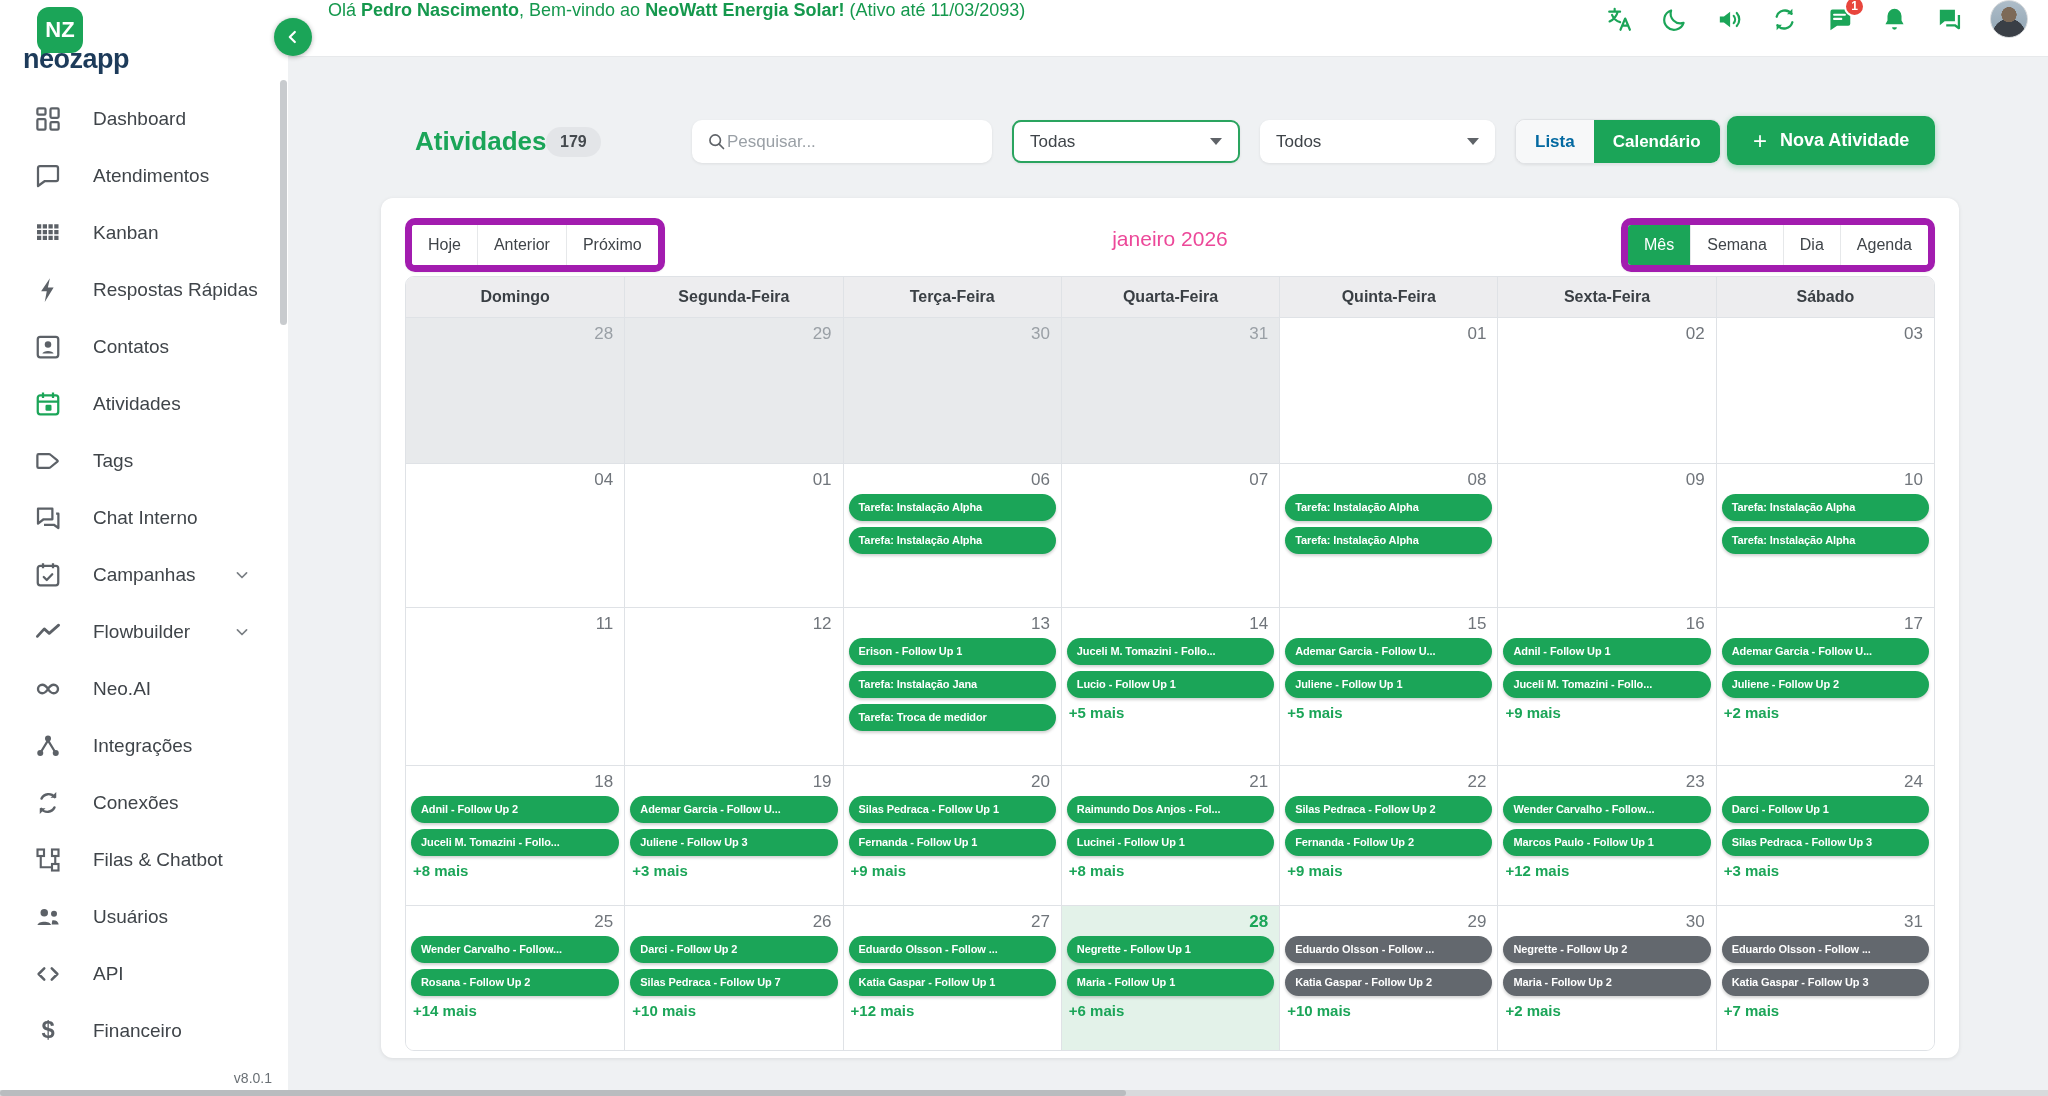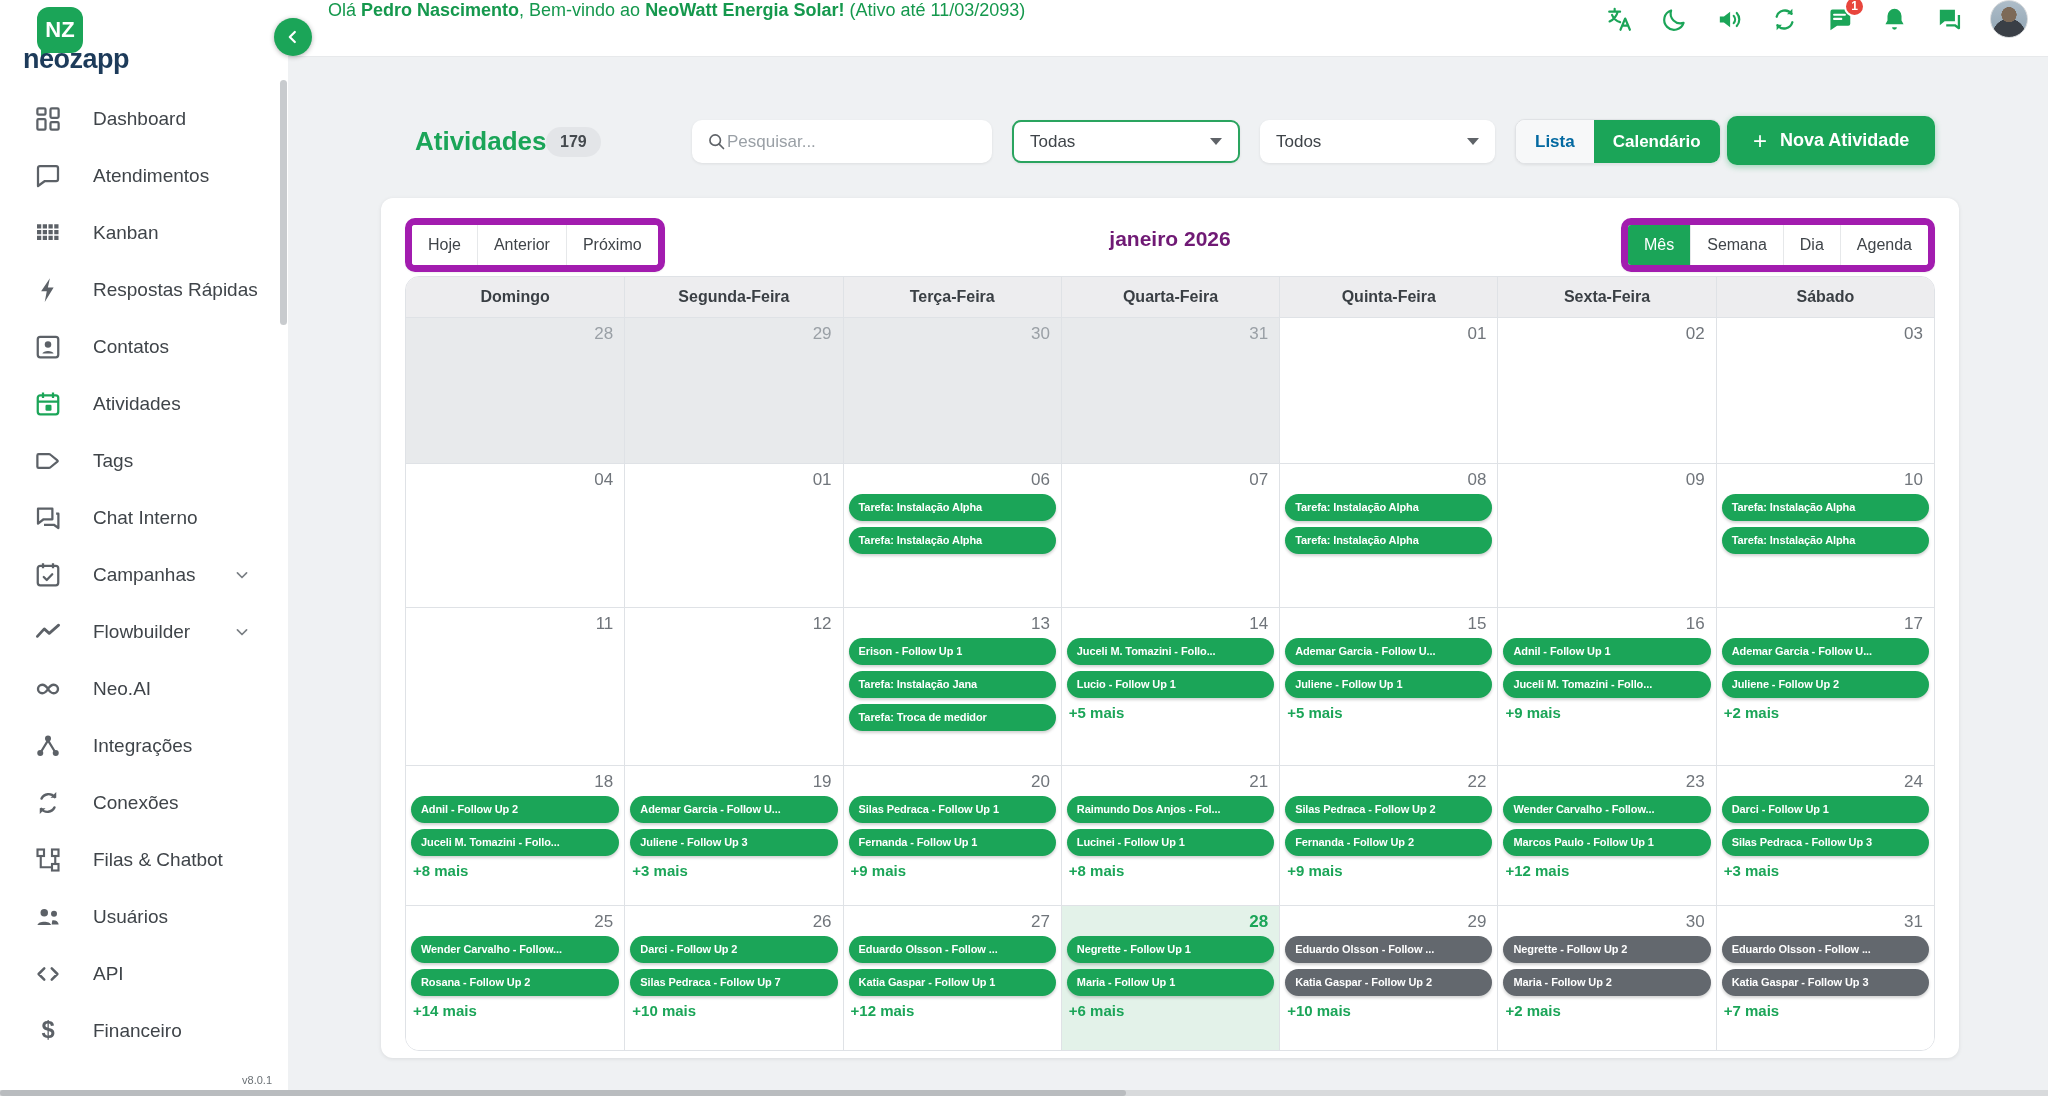--- a/index.html
+++ b/index.html
@@ -15,21 +15,21 @@
               border:8px solid transparent;border-top-color:var(--green);border-left-color:var(--green)}
   .logo-text{position:absolute;left:23px;top:44px;font-size:27px;font-weight:bold;color:var(--navy);letter-spacing:-.5px}
   .nav{position:absolute;left:0;top:90px;width:100%}
   .nav-item{display:flex;align-items:center;height:57px;padding-left:33px;cursor:pointer;position:relative}
   .nav-ico{width:30px;height:30px;margin-right:30px;color:var(--icon);flex:0 0 auto}
   .nav-ico.active{color:var(--green)}
   .nav-ico svg{width:100%;height:100%}
   .nav-label{font-size:19px;color:#3f4449}
   .nav-chev{position:absolute;right:36px;width:20px;height:20px;color:#7a7f84}
   .nav-chev svg{width:100%;height:100%}
-  .version{position:absolute;right:16px;bottom:10px;font-size:11px;color:#6a7075}
+  .version{position:absolute;right:16px;bottom:10px;font-size:14px;color:#6a7075}
   .side-scroll{position:absolute;right:1px;top:80px;width:7px;height:245px;background:#c8cbce;border-radius:4px}
 
   
   .topbar{position:absolute;left:288px;right:0;top:0;height:57px;background:#fff;
           border-bottom:1px solid #e7e9eb;display:flex;align-items:flex-start;z-index:4}
   .collapse-btn{position:absolute;left:274px;top:18px;width:38px;height:38px;border-radius:50%;
           background:var(--green);z-index:6;display:flex;align-items:center;justify-content:center;
           box-shadow:0 1px 5px rgba(0,0,0,.3);cursor:pointer}
   .collapse-btn svg{width:22px;height:22px}
   .greeting{margin-left:40px;font-size:18px;color:#15984d;white-space:nowrap}
@@ -69,32 +69,32 @@
   .vt-btn.active{background:var(--green);color:#fff}
   .new-btn{position:absolute;left:1439px;top:59px;height:49px;padding:0 26px;background:var(--green);border-radius:10px;
           color:#fff;font-weight:bold;font-size:18px;display:flex;align-items:center;gap:13px;cursor:pointer;
           box-shadow:0 2px 6px rgba(27,165,88,.4)}
   .new-btn .plus{font-size:24px;font-weight:normal;line-height:1}
 
   
   .card{position:absolute;left:93px;top:141px;width:1578px;height:860px;background:#fff;border-radius:12px;
         box-shadow:0 1px 4px rgba(0,0,0,.09)}
   .cal-toolbar{position:absolute;left:24px;right:24px;top:20px;height:42px}
-  .cal-title{position:absolute;left:0;right:0;top:9px;text-align:center;font-size:21px;color:#701a75;font-weight:700}
+  .cal-title{position:absolute;left:0;right:0;top:9px;text-align:center;font-size:21px;color:#ec4899;font-weight:400}
   .btn-group{display:flex;border:7px solid #a21caf;border-radius:10px;overflow:hidden;background:#fff;
              box-shadow:0 1px 2px rgba(0,0,0,.06);position:absolute;top:0}
   .btn-group.left{left:0}.btn-group.right{right:0}
   .bg-btn{padding:0 16px;height:40px;display:flex;align-items:center;font-size:16px;color:#3f4449;cursor:pointer;
           border-left:1px solid #e6e8ea;background:#fff}
   .bg-btn:first-child{border-left:none}
   .bg-btn.active{background:var(--green);color:#fff;border-left-color:var(--green)}
 
   .grid{position:absolute;left:24px;top:78px;width:1530px;display:grid;
         grid-template-columns:repeat(7,1fr);grid-template-rows:40px 146px 144px 158px 140px 145px;
-        border:1px solid var(--border);border-radius:14px;overflow:hidden}
+        border:1px solid var(--border);border-radius:9px;overflow:hidden}
   .wd{display:flex;align-items:center;justify-content:center;background:#ededef;color:#3a3f44;
       font-weight:bold;font-size:16px;border-left:1px solid var(--border)}
   .cell{position:relative;background:#fff;overflow:hidden;border-left:1px solid var(--border);
         border-top:1px solid var(--border);cursor:pointer}
   .wd:nth-child(7n+1),.cell:nth-child(7n+1){border-left:none}
   .cell.out{background:#e8eaec}
   .cell.today{background:#e3f2e9}
   .date{display:block;text-align:right;padding:6px 11px 4px;font-size:17px;color:#70757b}
   .out .date{color:#9aa0a6}
   .today .date{color:var(--green);font-weight:bold}

